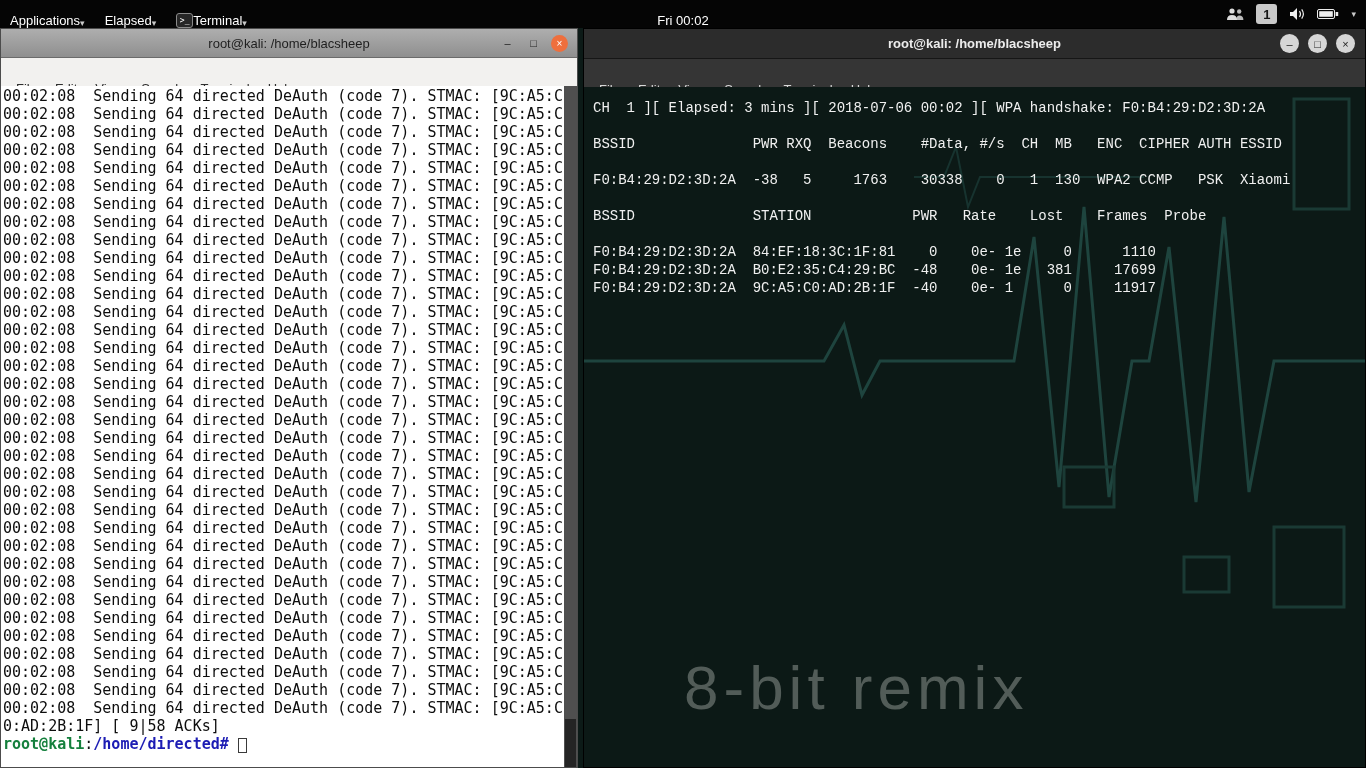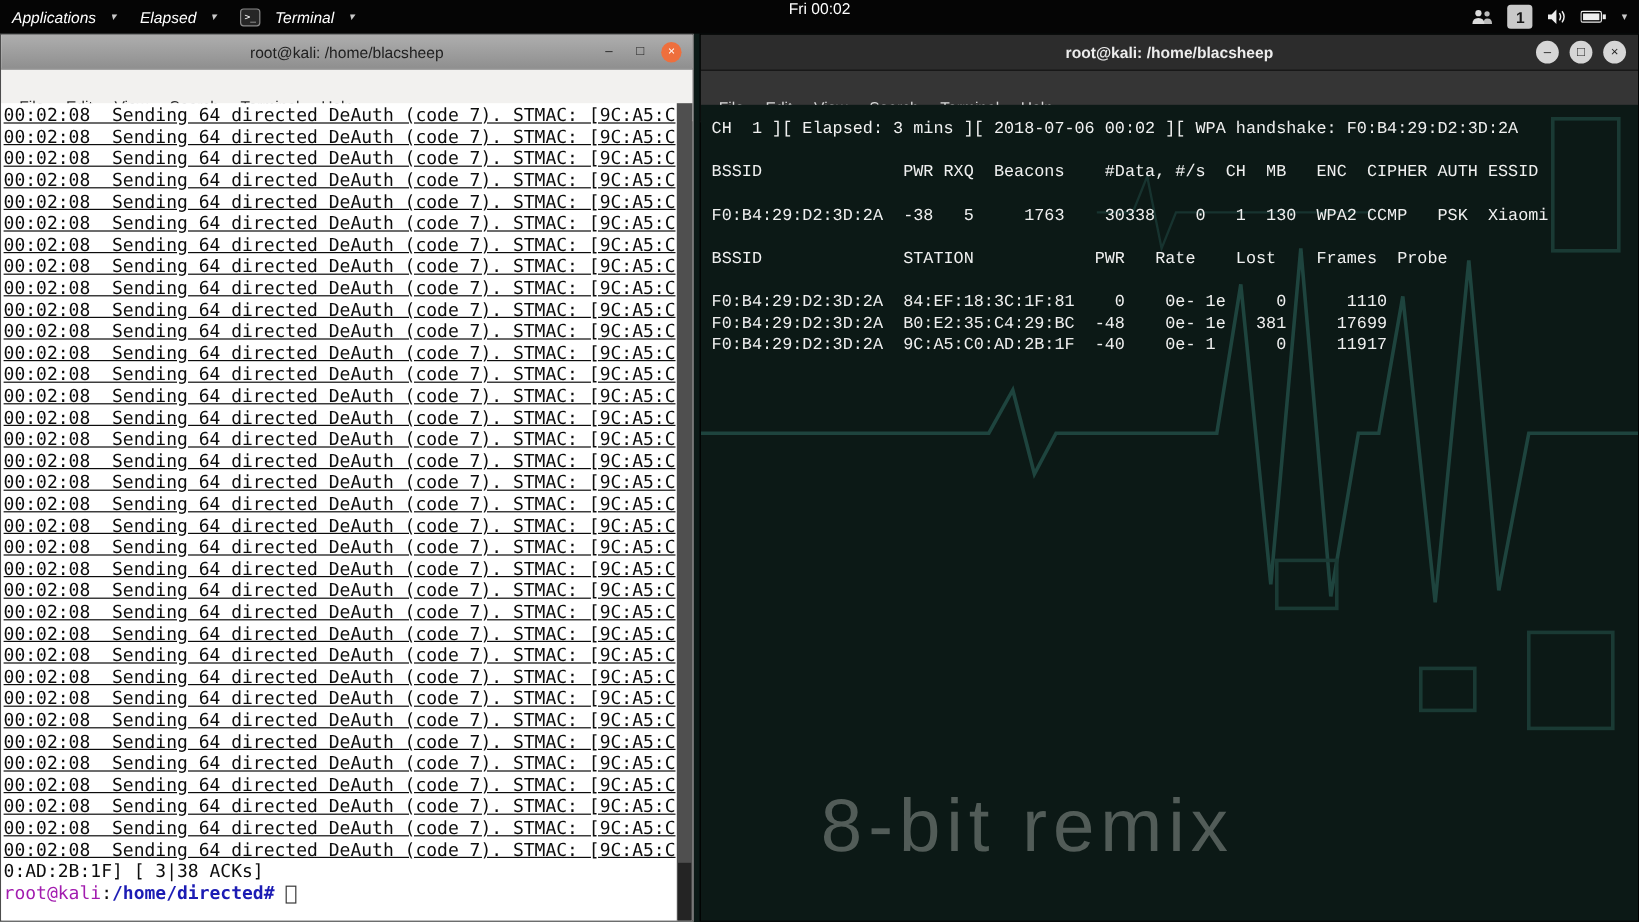--- a/index.html
+++ b/index.html
@@ -4,28 +4,28 @@
 <style>
   * { box-sizing: border-box; }
   html,body { margin:0; padding:0; width:1366px; height:768px; overflow:hidden;
               background:#0c1a17; font-family:"Liberation Sans", sans-serif; }
 
   
   .topbar { position:absolute; left:0; top:0; width:1366px; height:28px;
             background:#050505; color:#fff; display:flex; align-items:center;
             font-size:13px; z-index:50; }
   .tb-left { display:flex; align-items:center; height:100%; }
-  .tb-item { display:flex; align-items:center; gap:12px; padding:0 10px; height:100%;
-             cursor:pointer;font-style:italic; }
+  .tb-item { display:flex; align-items:flex-end; gap:0; padding:0 10px; height:100%;
+             cursor:pointer; }
   .caret { font-size:9px; color:#c9c9c9; }
   .term-glyph { width:17px; height:15px; background:#262626; border:1px solid #8a8a8a;
                 border-radius:3px; color:#fff; font-family:"DejaVu Sans Mono",monospace;
                 font-size:8px; display:flex; align-items:center; justify-content:center; }
   .tb-center { position:absolute; left:50%; transform:translateX(-50%); top:0; height:28px;
-               display:flex; align-items:flex-start; padding:0 10px; cursor:pointer; }
+               display:flex; align-items:flex-end; padding:0 10px; cursor:pointer; }
   .tb-right { margin-left:auto; display:flex; align-items:center; gap:12px;
               padding-right:10px; height:100%; }
   .kb-badge { width:21px; height:20px; background:#c9c9c9; color:#151515; border-radius:3px;
               display:flex; align-items:center; justify-content:center; font-size:13px;
               font-weight:bold; }
   .tb-icon { display:flex; align-items:center; }
 
   
   .menubar { height:43px; display:flex; align-items:flex-end; padding-left:6px;
              font-size:13px; }
@@ -40,22 +40,22 @@
   .titlebar-left .title { position:absolute; left:50%; transform:translateX(-50%);
                           color:#1f1f1f; font-size:13px; white-space:nowrap; }
   .wl-btns { margin-left:auto; display:flex; align-items:center; gap:9px; padding-right:9px; }
   .wl-btn { width:17px; height:17px; display:flex; align-items:center; justify-content:center;
             font-size:11px; color:#1d1d1d; cursor:pointer; }
   .wl-btn.close { background:#ee6f3d; color:#fff; border-radius:50%; font-size:10px; }
   .menubar-left { background:#f2f1ef; border-bottom:1px solid #d9d8d5; color:#2d2d2d; }
   .term-left { position:absolute; left:0; top:57px; right:13px; bottom:0; background:#fff;
                overflow:hidden; font-family:"DejaVu Sans Mono",monospace; font-size:15px;
                line-height:18px; color:#0d0d0d; padding:1px 0 0 2px; cursor:text; }
-  .term-left pre { margin:0; font:inherit; white-space:pre;text-decoration:underline; }
-  .prompt-user { color:#a21caf; font-weight:normal; }
+  .term-left pre { margin:0; font:inherit; white-space:pre; }
+  .prompt-user { color:#15803d; font-weight:bold; }
   .prompt-path { color:#1c1cb4; font-weight:bold; }
   .cursor-box { display:inline-block; width:9px; height:15px; border:1px solid #3a3a3a;
                 vertical-align:text-bottom; margin-left:9px; }
   .scrollbar-left { position:absolute; top:57px; right:0; bottom:0; width:13px;
                     background:#4f4f4f; cursor:pointer; }
   .scroll-thumb { position:absolute; left:1px; right:1px; bottom:0; height:48px;
                   background:#242424; cursor:grab; }
 
   
   .window-right { position:absolute; left:583px; top:28px; width:783px; height:740px;
@@ -176,21 +176,21 @@
 00:02:08  Sending 64 directed DeAuth (code 7). STMAC: [9C:A5:C
 00:02:08  Sending 64 directed DeAuth (code 7). STMAC: [9C:A5:C
 00:02:08  Sending 64 directed DeAuth (code 7). STMAC: [9C:A5:C
 00:02:08  Sending 64 directed DeAuth (code 7). STMAC: [9C:A5:C
 00:02:08  Sending 64 directed DeAuth (code 7). STMAC: [9C:A5:C
 00:02:08  Sending 64 directed DeAuth (code 7). STMAC: [9C:A5:C
 00:02:08  Sending 64 directed DeAuth (code 7). STMAC: [9C:A5:C
 00:02:08  Sending 64 directed DeAuth (code 7). STMAC: [9C:A5:C
 00:02:08  Sending 64 directed DeAuth (code 7). STMAC: [9C:A5:C
 00:02:08  Sending 64 directed DeAuth (code 7). STMAC: [9C:A5:C</pre>
-    <div>0:AD:2B:1F] [ 3|38 ACKs]</div>
+    <div>0:AD:2B:1F] [ 9|58 ACKs]</div>
     <div>
       <span class="prompt-user">root@kali</span><span>:</span><span class="prompt-path">/home/directed#</span><span class="cursor-box"></span>
     </div>
   </div>
   <div class="scrollbar-left">
     <div class="scroll-thumb"></div>
   </div>
 </div>
 
 <div class="window-right">

